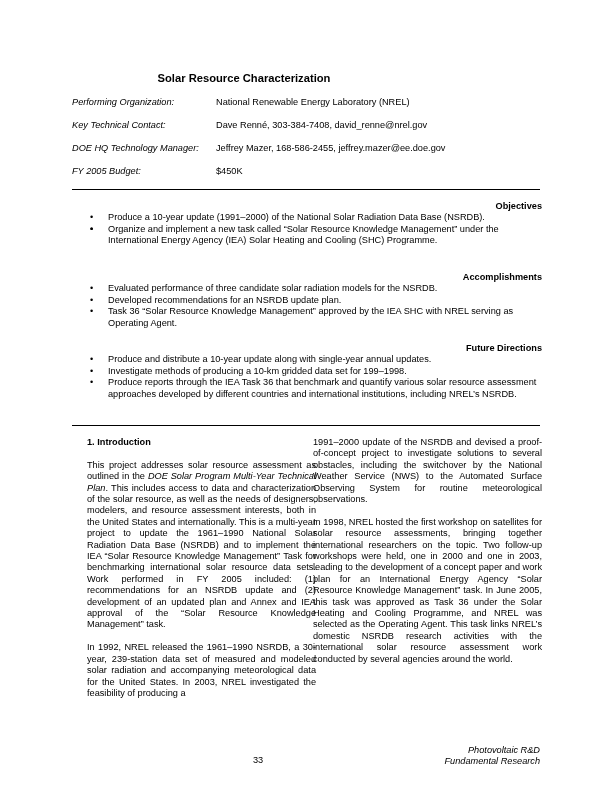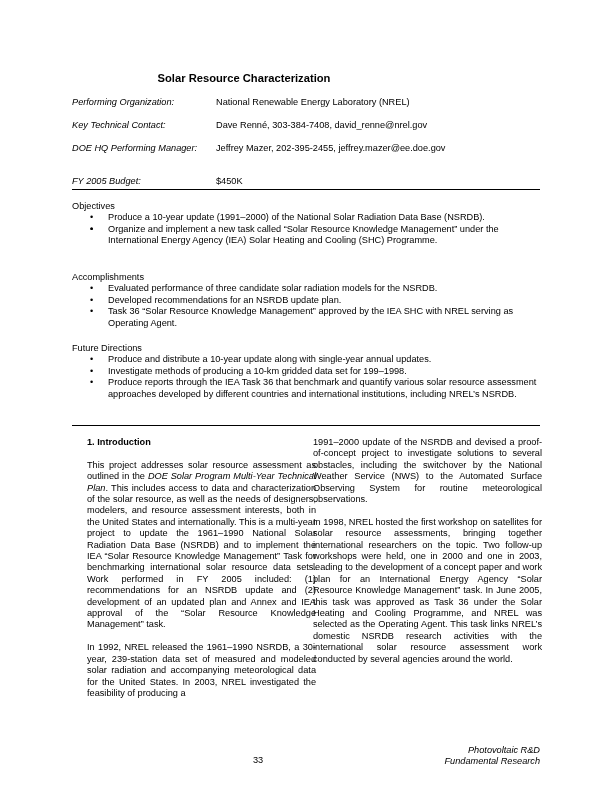--- a/index.html
+++ b/index.html
@@ -9,21 +9,21 @@
     }
     .title {
       position: absolute; left: 0; width: 488px; top: 72px; text-align: center;
       font-weight: bold; font-size: 11.2px;
     }
     .meta-row { position: absolute; left: 72px; width: 470px; height: 14px; }
     .meta-label { position: absolute; left: 0; font-style: italic; }
     .meta-value { position: absolute; left: 144px; text-align: right; }
     .rule { position: absolute; left: 72px; width: 468px; border-top: 0.8px solid #000; height: 0; }
     .section { position: absolute; left: 72px; width: 470px; }
-    .section-head { font-weight: normal; line-height: 11.4px; }
+    .section-head { font-weight: bold; line-height: 11.4px; text-align: right; }
     ul.bullets { list-style: none; margin: 0; padding: 0; }
     ul.bullets li { position: relative; padding-left: 36px; line-height: 11.4px; }
     ul.bullets li .bullet { position: absolute; left: 18px; top: 0; }
     .col { position: absolute; top: 437px; width: 229px; line-height: 11.4px; text-align: justify; }
     .col p { margin: 0 0 11.4px 0; }
     .col-left { left: 87px; }
     .col-right { left: 313px; }
     .intro-head { font-weight: bold; margin-bottom: 11.4px; }
     .footer-page { position: absolute; top: 755px; left: 0; width: 516px; text-align: center; }
     .footer-right { position: absolute; top: 745px; right: 72px; text-align: right; line-height: 11px; font-style: italic; }
@@ -35,24 +35,24 @@
 
 <div class="meta-row" style="top:97px;">
   <span class="meta-label">Performing Organization:</span>
   <span class="meta-value">National Renewable Energy Laboratory (NREL)</span>
 </div>
 <div class="meta-row" style="top:120px;">
   <span class="meta-label">Key Technical Contact:</span>
   <span class="meta-value">Dave Renné, 303-384-7408, david_renne@nrel.gov</span>
 </div>
 <div class="meta-row" style="top:143px;">
-  <span class="meta-label">DOE HQ Performing Manager:</span>
-  <span class="meta-value">Jeffrey Mazer, 202-395-2455, jeffrey.mazer@ee.doe.gov</span>
+  <span class="meta-label">DOE HQ Technology Manager:</span>
+  <span class="meta-value">Jeffrey Mazer, 168-586-2455, jeffrey.mazer@ee.doe.gov</span>
 </div>
-<div class="meta-row" style="top:176px;">
+<div class="meta-row" style="top:166px;">
   <span class="meta-label">FY 2005 Budget:</span>
   <span class="meta-value">$450K</span>
 </div>
 
 <div class="rule" style="top:189px;"></div>
 
 <div class="section" style="top:201px;">
   <div class="section-head">Objectives</div>
   <ul class="bullets">
     <li><span class="bullet">•</span><span>Produce a 10-year update (1991–2000) of the National Solar Radiation Data Base (NSRDB).</span></li>

